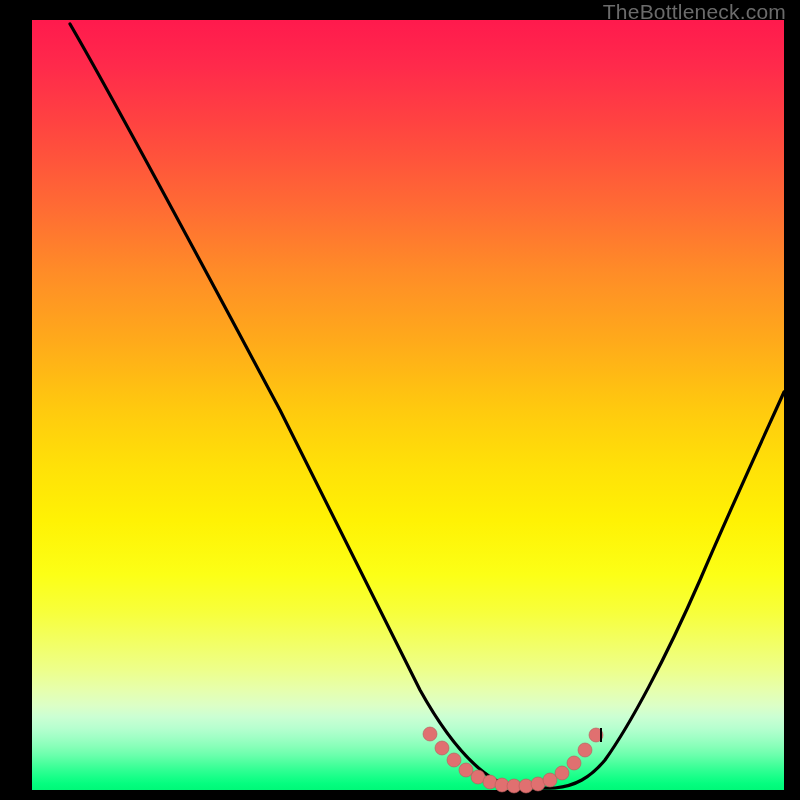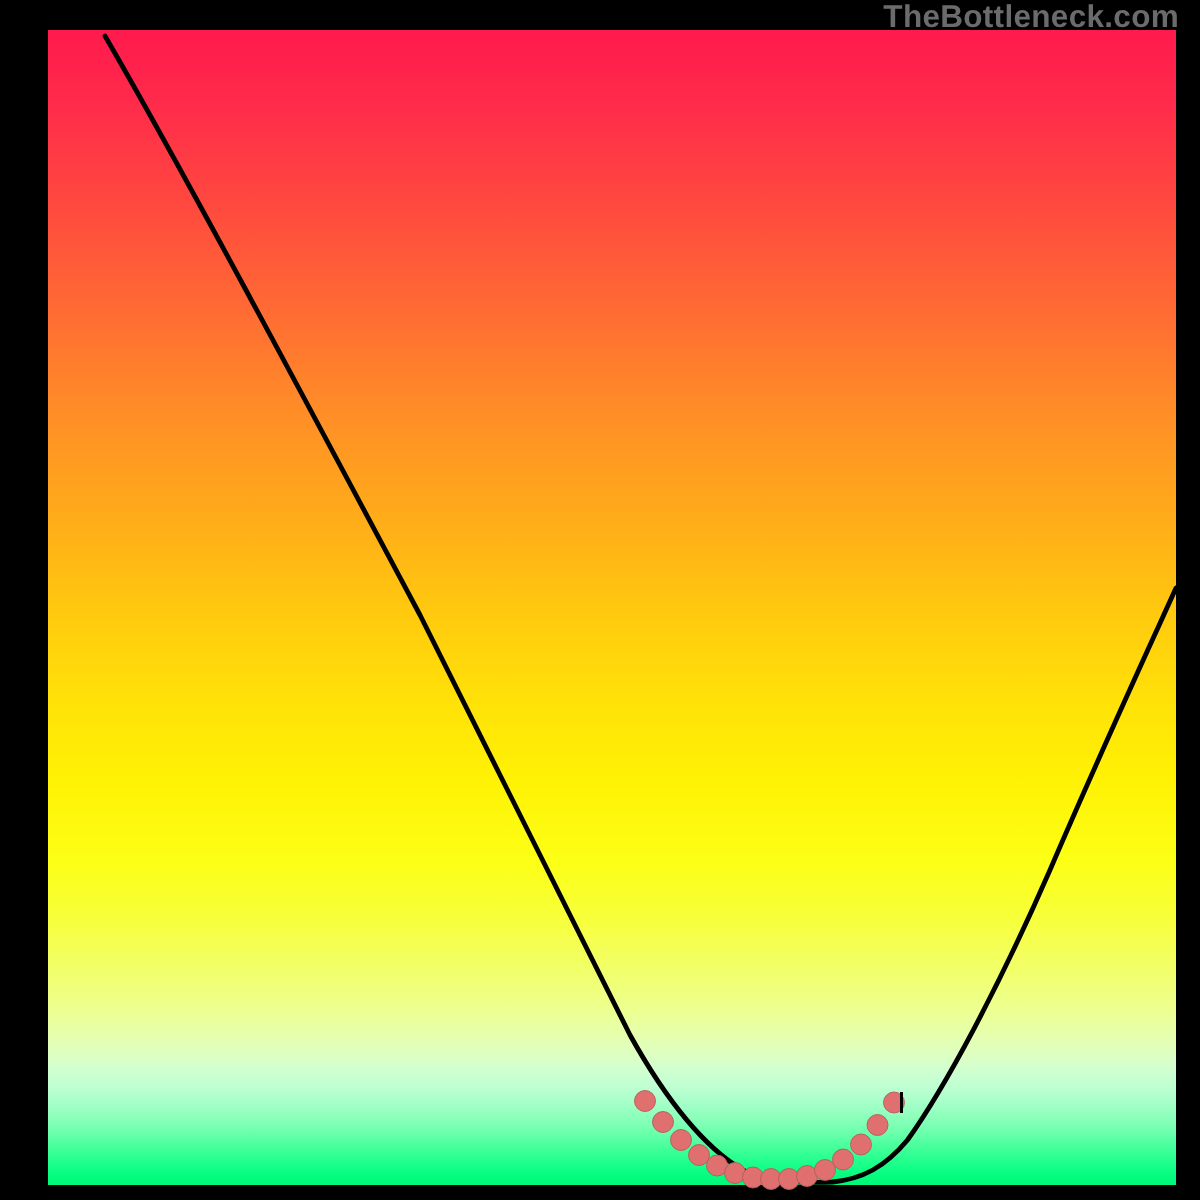--- a/index.html
+++ b/index.html
@@ -55,21 +55,21 @@
       #04fd7f 99.2%,
       #00f878 100%
     );
   }
   .watermark {
     position: absolute;
     top: 0px;
     right: 14px;
     color: #6b6b6b;
     font-size: 21px;
-    font-weight: 700;
+    font-weight: 400;
     letter-spacing: 0.2px;
     user-select: none;
   }
   svg.curves {
     position: absolute;
     left: 0;
     top: 0;
     width: 800px;
     height: 800px;
     pointer-events: none;

